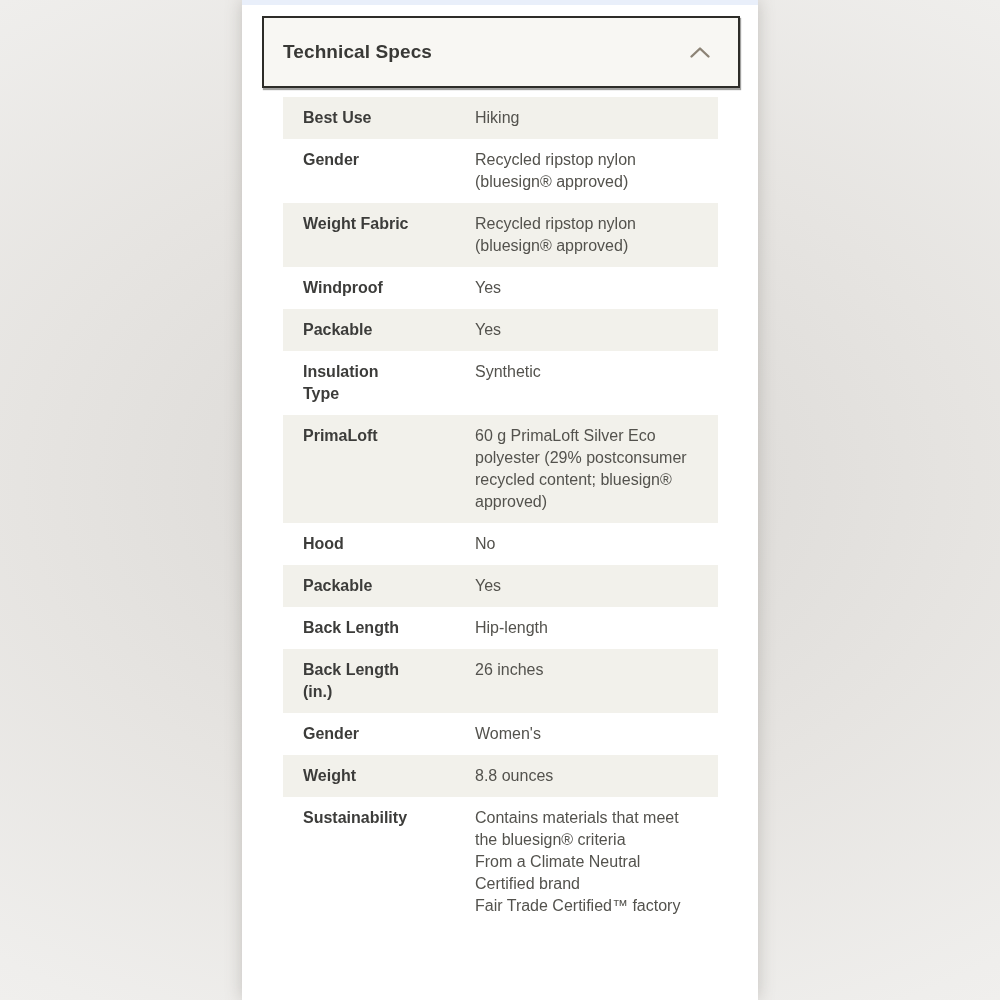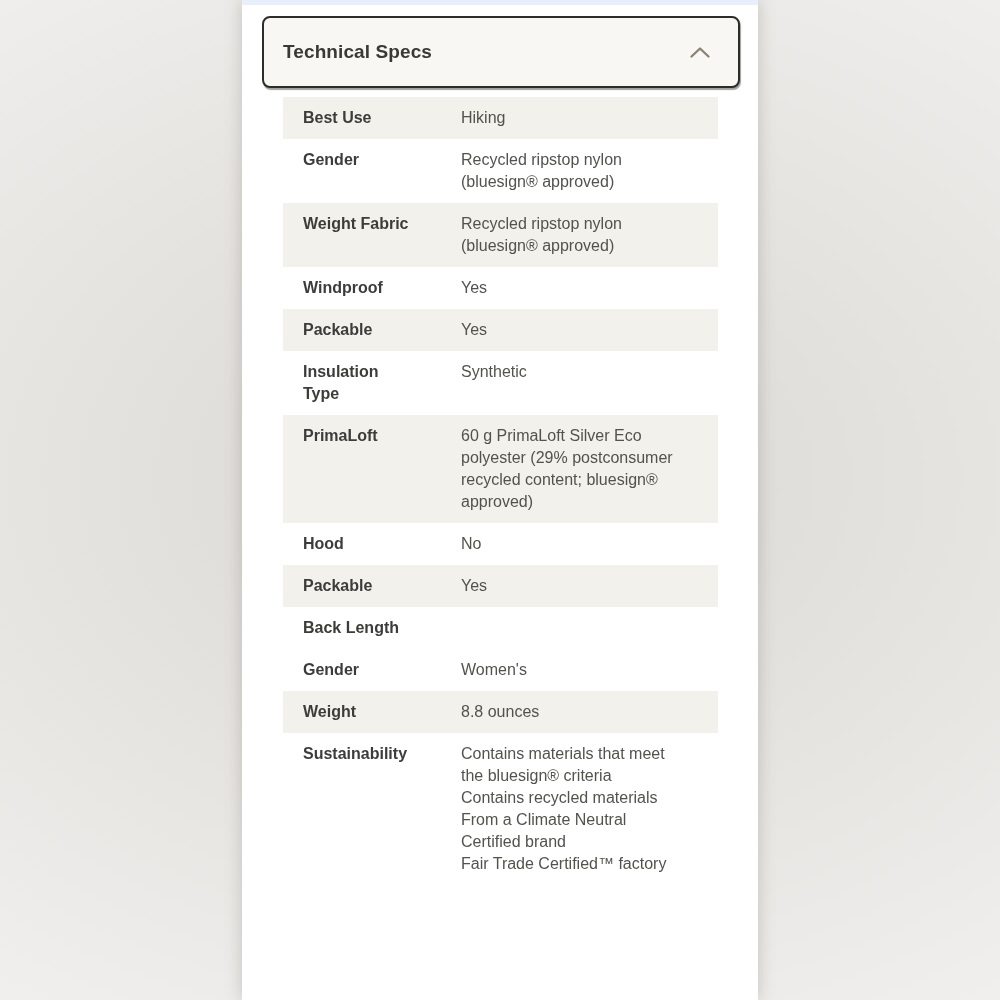--- a/index.html
+++ b/index.html
@@ -32,21 +32,21 @@
   .accordion-header {
     display: flex;
     align-items: center;
     justify-content: space-between;
     width: 478px;
     height: 72px;
     margin: 11px 18px 0 20px;
     padding: 0 27px 0 19px;
     background: var(--header-bg, #f8f7f3);
     border: 2px solid var(--header-border, #2d2c28);
-    border-radius: 8px;
+    border-radius: 0;
     box-shadow: 1px 2px 1px rgba(45, 44, 40, 0.45);
     cursor: pointer;
     font-family: inherit;
     text-align: left;
   }
   .accordion-title {
     font-size: 19px;
     font-weight: 700;
     color: #393936;
     letter-spacing: 0.1px;
@@ -59,20 +59,21 @@
   .specs-table {
     margin: 9px 40px 0 41px;
     width: 435px;
   }
   .spec-row {
     display: flex;
     align-items: flex-start;
     padding: 10px 0 10px 20px;
     font-size: 16px;
     line-height: 22px;
+    gap: 14px;
   }
   .spec-row.shaded {
     background: var(--row-shaded-bg, #f2f1eb);
   }
   .spec-label {
     flex: none;
     width: 114px;
     margin-right: 44px;
     font-weight: 700;
     color: var(--label-text, #3c3c3a);
@@ -141,37 +142,41 @@
     <div class="spec-value">No</div>
   </div>
 
   <div class="spec-row shaded">
     <div class="spec-label">Packable</div>
     <div class="spec-value">Yes</div>
   </div>
 
   <div class="spec-row">
     <div class="spec-label">Back Length</div>
+    <div class="spec-value">Hip-length</div>
   </div>
 
+  <div class="spec-row shaded">
+    <div class="spec-label">Back Length (in.)</div>
+    <div class="spec-value">26 inches</div>
+  </div>
 
   <div class="spec-row">
     <div class="spec-label">Gender</div>
     <div class="spec-value">Women's</div>
   </div>
 
   <div class="spec-row shaded">
     <div class="spec-label">Weight</div>
     <div class="spec-value">8.8 ounces</div>
   </div>
 
   <div class="spec-row">
     <div class="spec-label">Sustainability</div>
     <div class="spec-value">
             <span class="spec-value-line">Contains materials that meet the bluesign® criteria</span>
-            <span class="spec-value-line">Contains recycled materials</span>
             <span class="spec-value-line">From a Climate Neutral Certified brand</span>
             <span class="spec-value-line">Fair Trade Certified™ factory</span>
           </div>
   </div>
 </div>
   </div>
 </div>
 
 </body></html>

